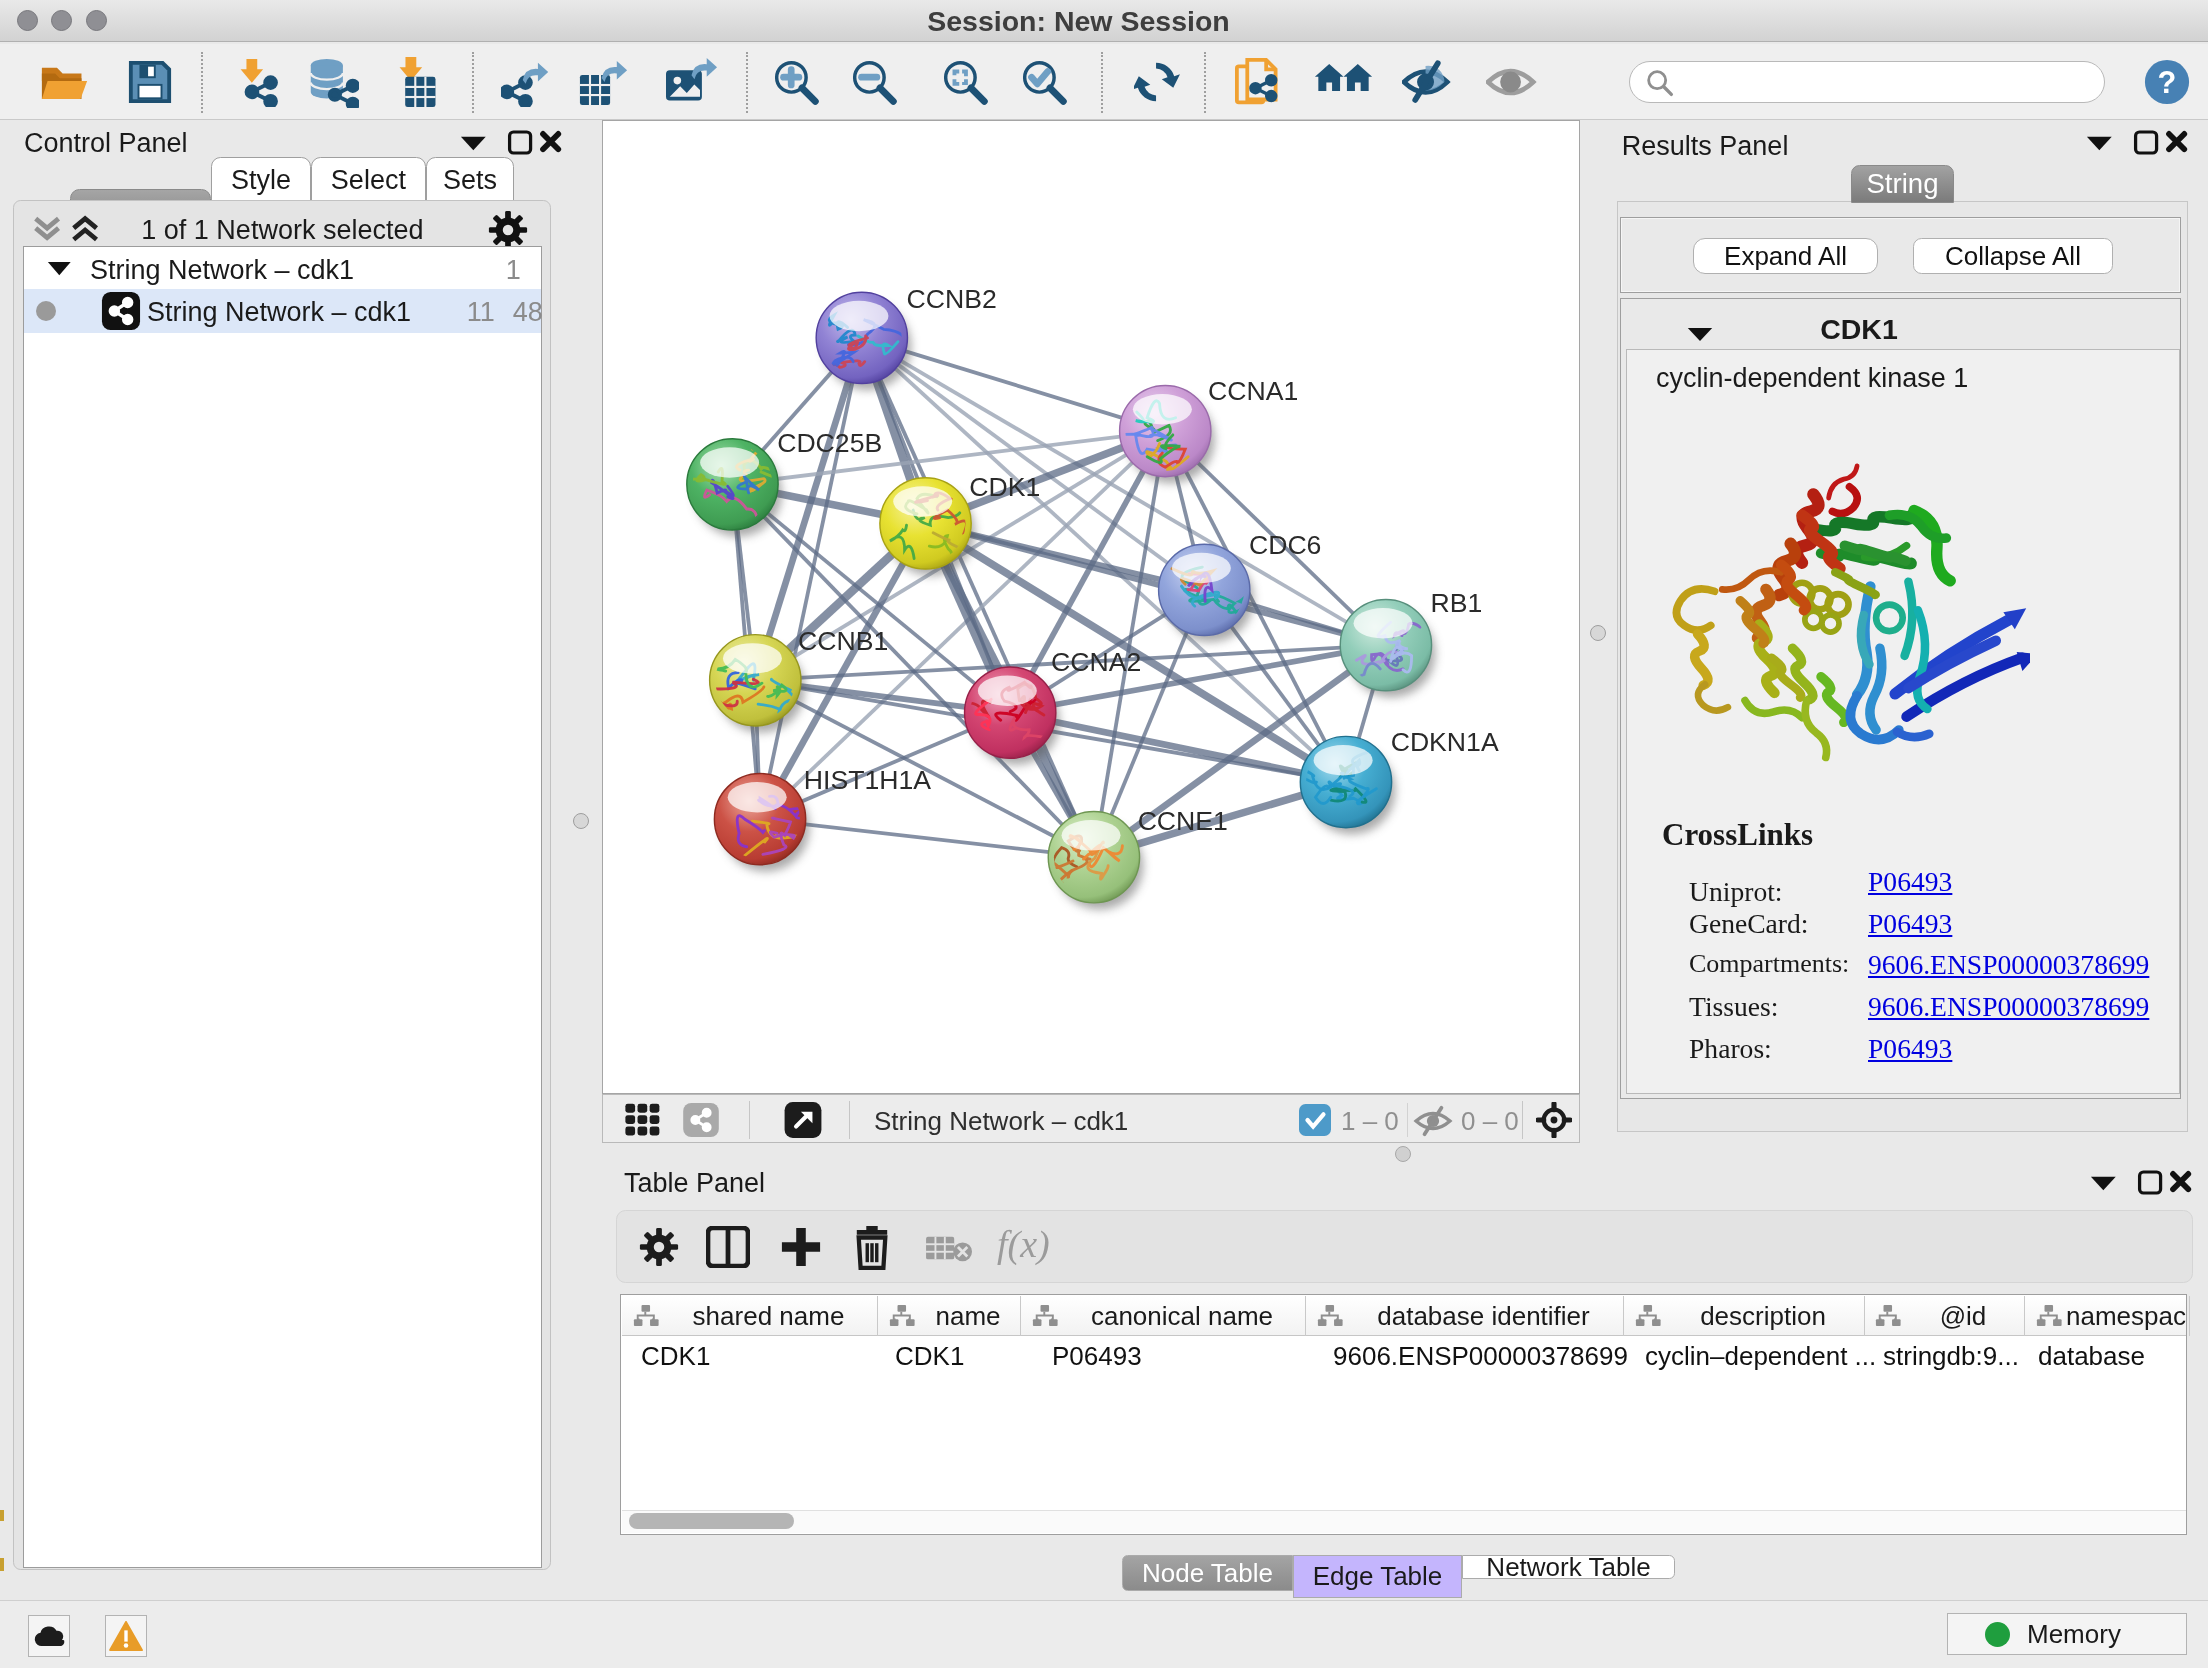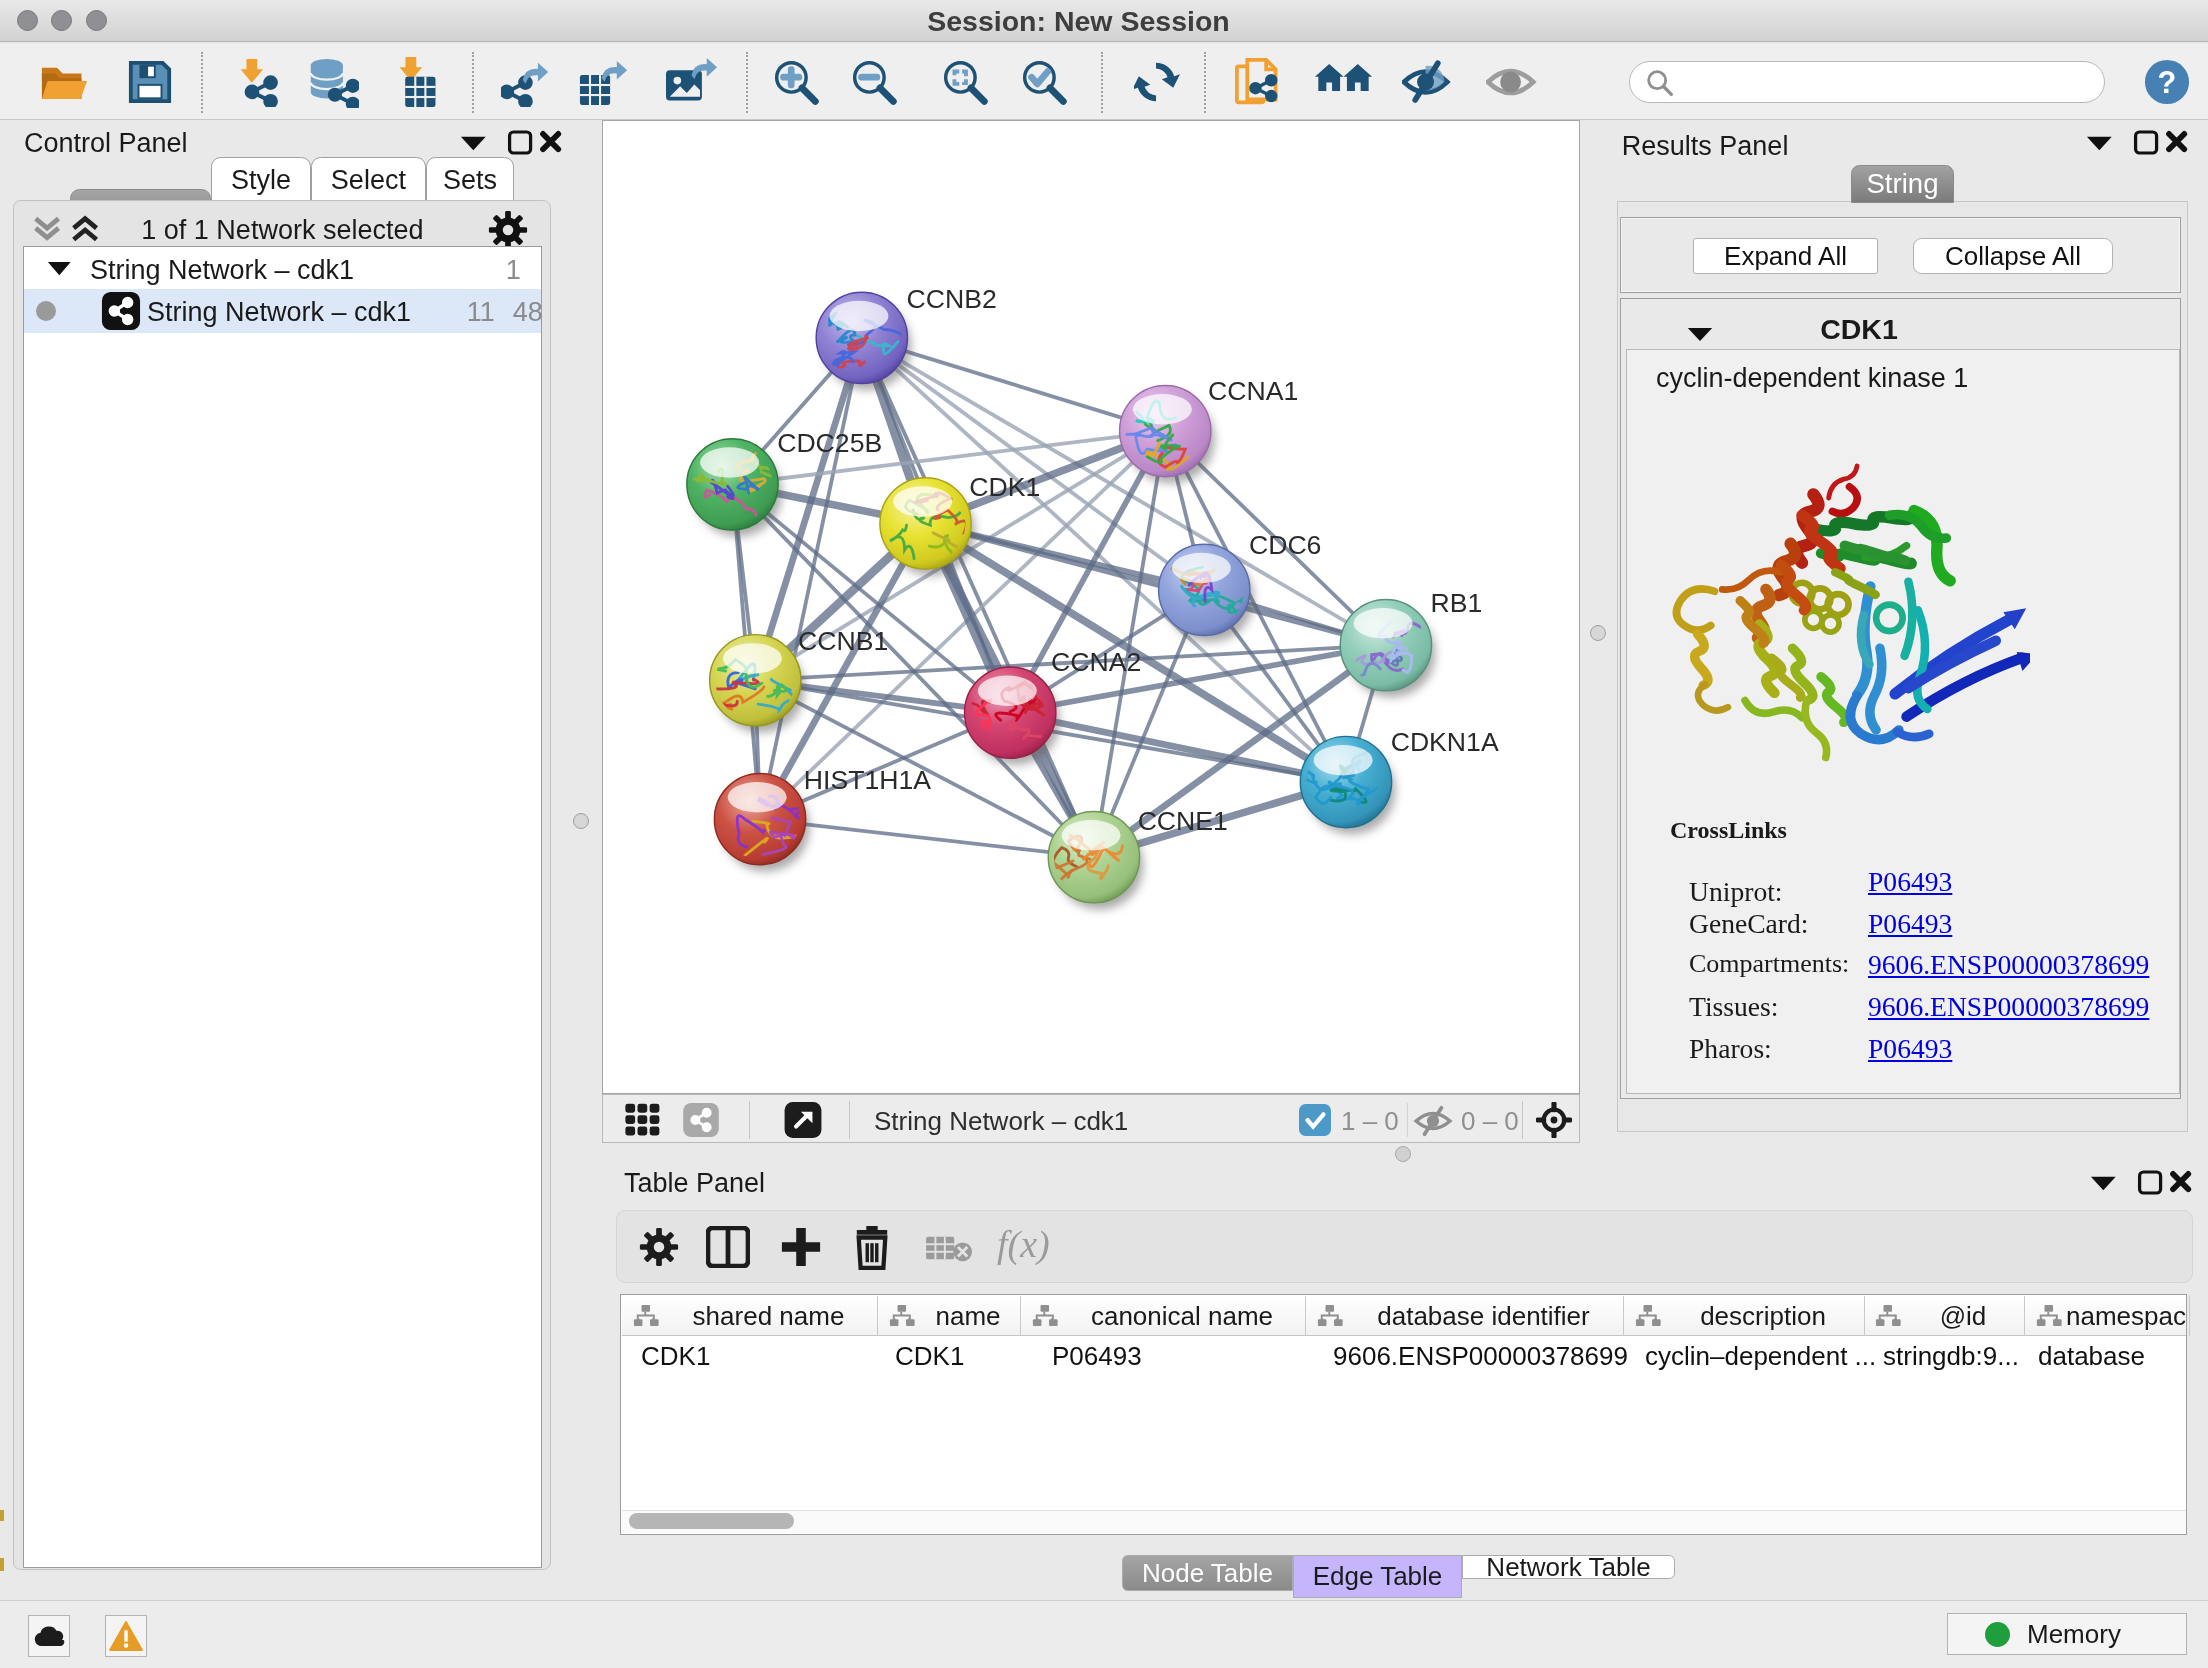--- a/index.html
+++ b/index.html
@@ -670,21 +670,21 @@
 <div id="rp">
     <div class="abs" style="left:4.8px;top:10.5px;font-size:27px">Results Panel</div>
     <svg class="abs" style="left:468px;top:9.5px" width="105" height="25" viewBox="0 0 110 26">
       <path d="M2,7 l26,0 l-13,14 z" fill="#111"></path>
       <rect x="53" y="2" width="22" height="22" rx="4" fill="none" stroke="#111" stroke-width="3.4"></rect>
       <path d="M88,4 l16,16 M104,4 l-16,16" stroke="#111" stroke-width="6" stroke-linecap="round"></path>
     </svg>
     <div class="abs" style="left:0;top:81px;width:571px;height:931px;background:#e7e7e7;border:1px solid #c6c6c6"></div>
     <div class="abs" style="left:234px;top:45px;width:103px;height:38px;background:linear-gradient(#a2a2a2,#7b7b7b);border:1px solid #8a8a8a;border-radius:8.6px 8.6px 0 0;color:#fff;font-size:27.6px;display:flex;align-items:center;justify-content:center">String</div>
     <div class="abs" style="left:2.9px;top:97px;width:561px;height:76px;background:#e9e9e9;border:1px solid #9e9e9e;box-shadow:inset 0 0 0 1px #f5f5f5"></div>
-    <div class="abs" style="left:76px;top:118px;width:185px;height:36px;background:#fff;border:1px solid #b0b0b0;border-radius:3px;font-size:26px;display:flex;align-items:center;justify-content:center;color:#111">Expand All</div>
+    <div class="abs" style="left:76px;top:118px;width:185px;height:36px;background:#fff;border:1px solid #b0b0b0;border-radius:12px;font-size:26px;display:flex;align-items:center;justify-content:center;color:#111">Expand All</div>
     <div class="abs" style="left:296px;top:118px;width:200px;height:36px;background:#fff;border:1px solid #b0b0b0;border-radius:8.6px;font-size:26px;display:flex;align-items:center;justify-content:center;color:#111">Collapse All</div>
     <div class="abs" style="left:2.9px;top:178px;width:561px;height:801px;background:#e9e9e9;border:1px solid #9e9e9e"></div>
     <svg class="abs" style="left:68px;top:204px" width="30" height="21" viewBox="0 0 32 22">
       <path d="M3,4 l26,0 l-13,14 z" fill="#111"></path>
     </svg>
     <div class="abs" style="left:147px;top:193px;width:190px;font-size:28.5px;font-weight:bold;text-align:center">CDK1</div>
     <div class="abs" style="left:8.6px;top:229px;width:554px;height:745px;background:#f0f0f0;border:1px solid #b9b9b9"></div>
     <div class="abs" style="left:39px;top:243px;font-size:27px;color:#1a1a1a">cyclin-dependent kinase 1</div>
     <svg class="abs" style="left:52px;top:338px" width="361" height="314" viewBox="0 0 380 330">
       <path d="M168,42 q2,-16 16,-20 q12,-2 14,-14" fill="none" stroke="#c01818" stroke-width="5" stroke-linecap="round"></path>
@@ -724,21 +724,21 @@
       <path d="M75,150 Q89,162 83,165 Q77,168 91,180 Q105,192 99,195" fill="none" stroke="#c08018" stroke-width="10" stroke-linecap="round"></path>
       <path d="M175,120 Q192,128 189,128 Q186,128 203,136 Q220,144 217,144" fill="none" stroke="#8aa216" stroke-width="9" stroke-linecap="round"></path>
       <path d="M185,92 Q203,98 201,96 Q199,94 217,100 Q235,106 233,104 Q231,102 249,108" fill="none" stroke="#2a9230" stroke-width="11" stroke-linecap="round"></path>
       <path d="M232,60 q22,-4 34,12 q10,14 26,12" fill="none" stroke="#1e9e28" stroke-width="10" stroke-linecap="round"></path>
       <path d="M205,165 q-8,30 6,52" fill="none" stroke="#38a8b8" stroke-width="9" stroke-linecap="round"></path>
       <path d="M222,200 q6,28 -6,50 q-10,20 2,36" fill="none" stroke="#2f8fd0" stroke-width="10" stroke-linecap="round"></path>
       <path d="M252,242 q40,-26 92,-50" fill="none" stroke="#2848cc" stroke-width="11" stroke-linecap="round"></path>
       <path d="M108,210 Q123,221 118,224 Q113,227 128,238 Q143,249 138,252" fill="none" stroke="#a8ac1a" stroke-width="9" stroke-linecap="round"></path>
       <path d="M145,255 q-6,22 10,34 q14,10 10,26" fill="none" stroke="#98b820" stroke-width="8" stroke-linecap="round"></path>
     </svg>
-    <div class="abs" style="left:53px;top:697px;font-size:24px;font-weight:bold;font-family:'Liberation Serif',serif">CrossLinks</div>
+    <div class="abs" style="left:45px;top:697px;font-size:31px;font-weight:bold;font-family:'Liberation Serif',serif">CrossLinks</div>
     <div class="abs" style="left:72px;top:756px;font-size:27.6px;font-family:Liberation Serif, serif">Uniprot:</div>
     <div class="abs" style="left:251px;top:746px;font-size:27.6px;font-family:'Liberation Serif',serif"><a class="lnk">P06493</a></div>
     <div class="abs" style="left:72px;top:788px;font-size:27.6px;font-family:'Liberation Serif',serif">GeneCard:</div>
     <div class="abs" style="left:251px;top:788px;font-size:27.6px;font-family:'Liberation Serif',serif"><a class="lnk">P06493</a></div>
     <div class="abs" style="left:72px;top:829px;font-size:26px;font-family:'Liberation Serif',serif">Compartments:</div>
     <div class="abs" style="left:251px;top:829px;font-size:27.6px;font-family:'Liberation Serif',serif"><a class="lnk">9606.ENSP00000378699</a></div>
     <div class="abs" style="left:72px;top:871px;font-size:27.6px;font-family:'Liberation Serif',serif">Tissues:</div>
     <div class="abs" style="left:251px;top:871px;font-size:27.6px;font-family:'Liberation Serif',serif"><a class="lnk">9606.ENSP00000378699</a></div>
     <div class="abs" style="left:72px;top:913px;font-size:27.6px;font-family:'Liberation Serif',serif">Pharos:</div>
     <div class="abs" style="left:251px;top:913px;font-size:27.6px;font-family:'Liberation Serif',serif"><a class="lnk">P06493</a></div>

